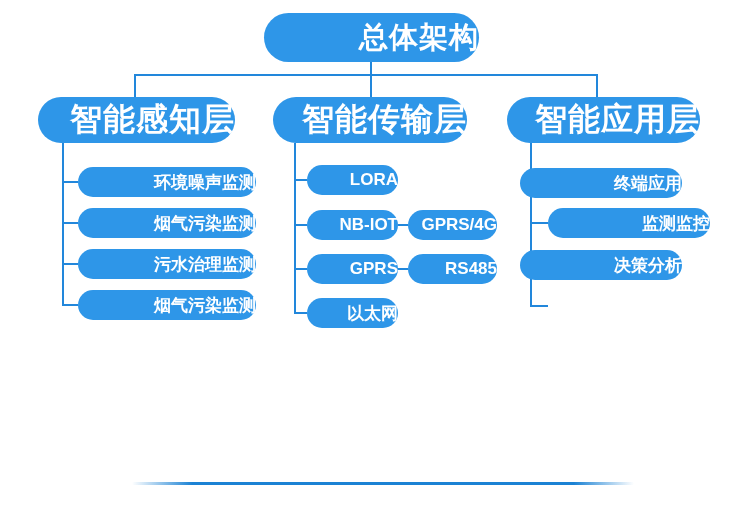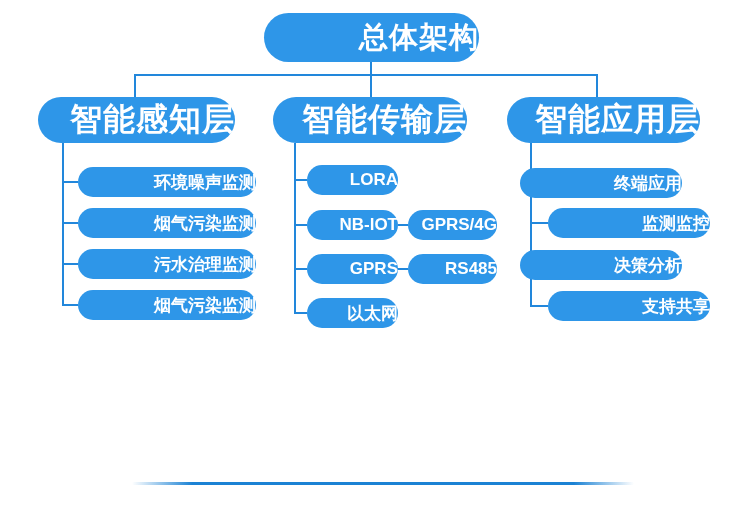--- a/index.html
+++ b/index.html
@@ -109,19 +109,16 @@
 
   <div class="node child" style="left:520px;top:168px;width:162px;font-family:Liberation Mono, monospace;">
     <span>终端应用</span>
   </div>
   <div class="node child" style="left:548px;top:208px;width:162px;">
     <span>监测监控</span>
   </div>
   <div class="node child" style="left:520px;top:250px;width:162px;">
     <span>决策分析</span>
   </div>
-  <div class="node child" style="left:548px;top:291px;width:162px;">
-    <span>支持共享</span>
-  </div>
 
   <div class="divider"></div>
 
 </div>
 
 </body></html>

